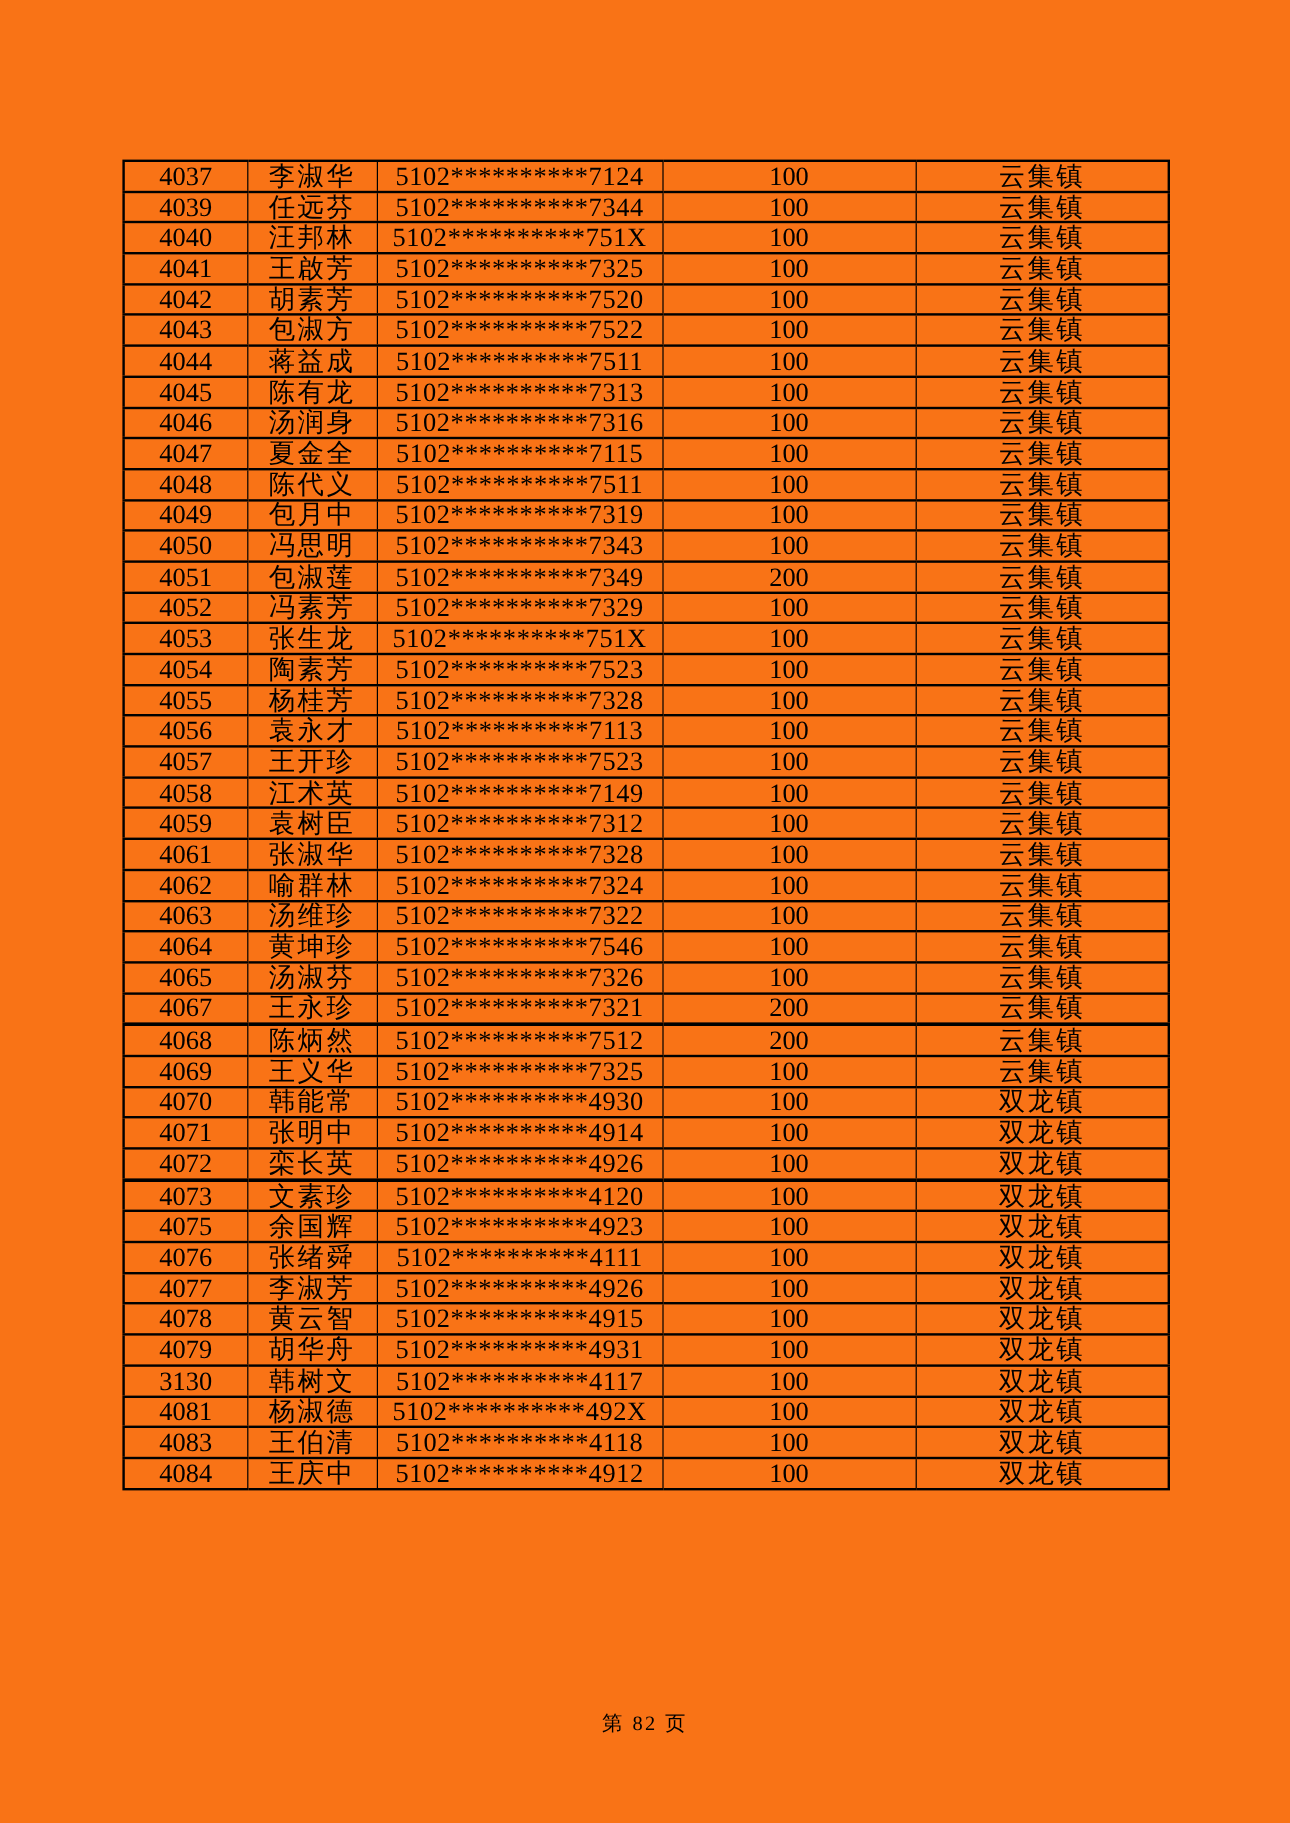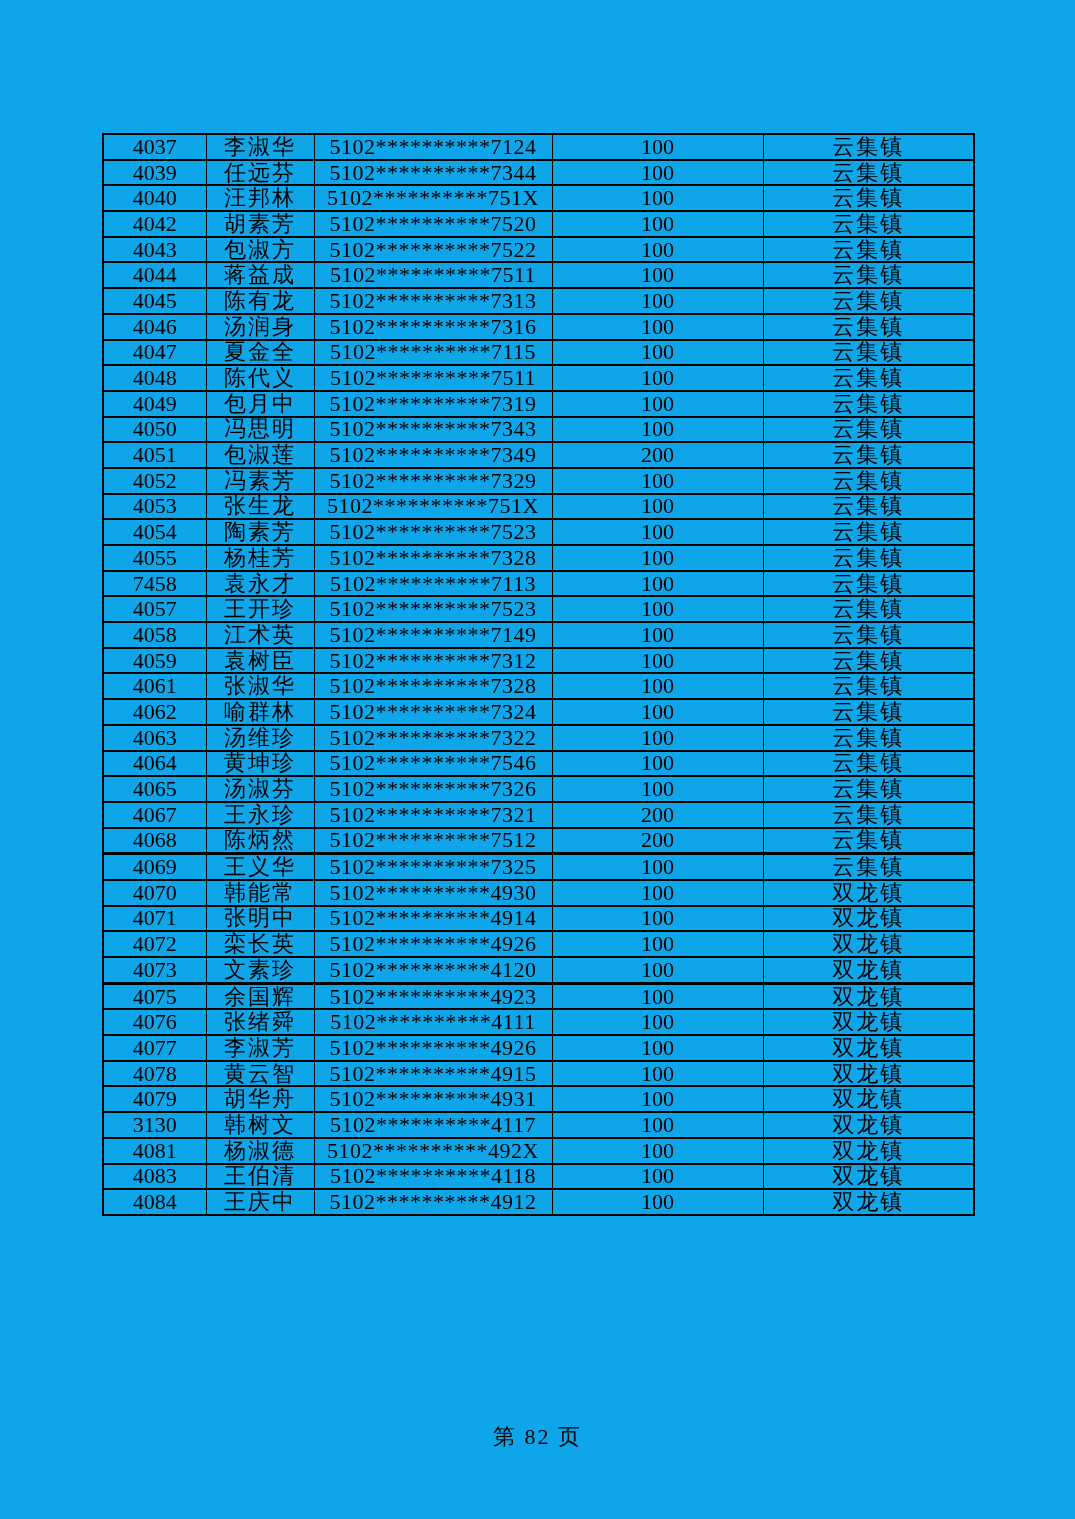--- a/index.html
+++ b/index.html
@@ -10,21 +10,21 @@
     width: 1075px;
     height: 1519px;
     background: #ffffff;
     position: relative;
     font-family: "Liberation Serif", "DejaVu Serif", serif;
     color: #000000;
   }
   .doc-page {
     position: absolute;
     inset: 0;
-    background: #0ea5e9;
+    background: #f97316;
     overflow: hidden;
   }
   table.roster-table {
     position: absolute;
     left: 102px;
     top: 133px;
     width: 871px;
     border-collapse: collapse;
     table-layout: fixed;
     border: 2px solid #000000;
@@ -52,21 +52,21 @@
   }
   td.cell-id {
     letter-spacing: 0.5px;
   }
   .page-footer {
     position: absolute;
     left: 0;
     top: 1426px;
     width: 1075px;
     text-align: center;
-    font-size: 22px;
+    font-size: 17px;
     line-height: 22px;
     letter-spacing: 2px;
   }
 </style>
 </head>
 <body>
 
 <div class="doc-page">
 
   <table class="roster-table">
@@ -93,20 +93,27 @@
           <td class="cell-town">云集镇</td>
         </tr>
         <tr>
           <td class="cell-serial">4040</td>
           <td class="cell-name">汪邦林</td>
           <td class="cell-id">5102**********751X</td>
           <td class="cell-amount">100</td>
           <td class="cell-town">云集镇</td>
         </tr>
         <tr>
+          <td class="cell-serial">4041</td>
+          <td class="cell-name">王啟芳</td>
+          <td class="cell-id">5102**********7325</td>
+          <td class="cell-amount">100</td>
+          <td class="cell-town">云集镇</td>
+        </tr>
+        <tr>
           <td class="cell-serial">4042</td>
           <td class="cell-name">胡素芳</td>
           <td class="cell-id">5102**********7520</td>
           <td class="cell-amount">100</td>
           <td class="cell-town">云集镇</td>
         </tr>
         <tr>
           <td class="cell-serial">4043</td>
           <td class="cell-name">包淑方</td>
           <td class="cell-id">5102**********7522</td>
@@ -191,21 +198,21 @@
           <td class="cell-town">云集镇</td>
         </tr>
         <tr>
           <td class="cell-serial">4055</td>
           <td class="cell-name">杨桂芳</td>
           <td class="cell-id">5102**********7328</td>
           <td class="cell-amount">100</td>
           <td class="cell-town">云集镇</td>
         </tr>
         <tr>
-          <td class="cell-serial">7458</td>
+          <td class="cell-serial">4056</td>
           <td class="cell-name">袁永才</td>
           <td class="cell-id">5102**********7113</td>
           <td class="cell-amount">100</td>
           <td class="cell-town">云集镇</td>
         </tr>
         <tr>
           <td class="cell-serial">4057</td>
           <td class="cell-name">王开珍</td>
           <td class="cell-id">5102**********7523</td>
           <td class="cell-amount">100</td>

